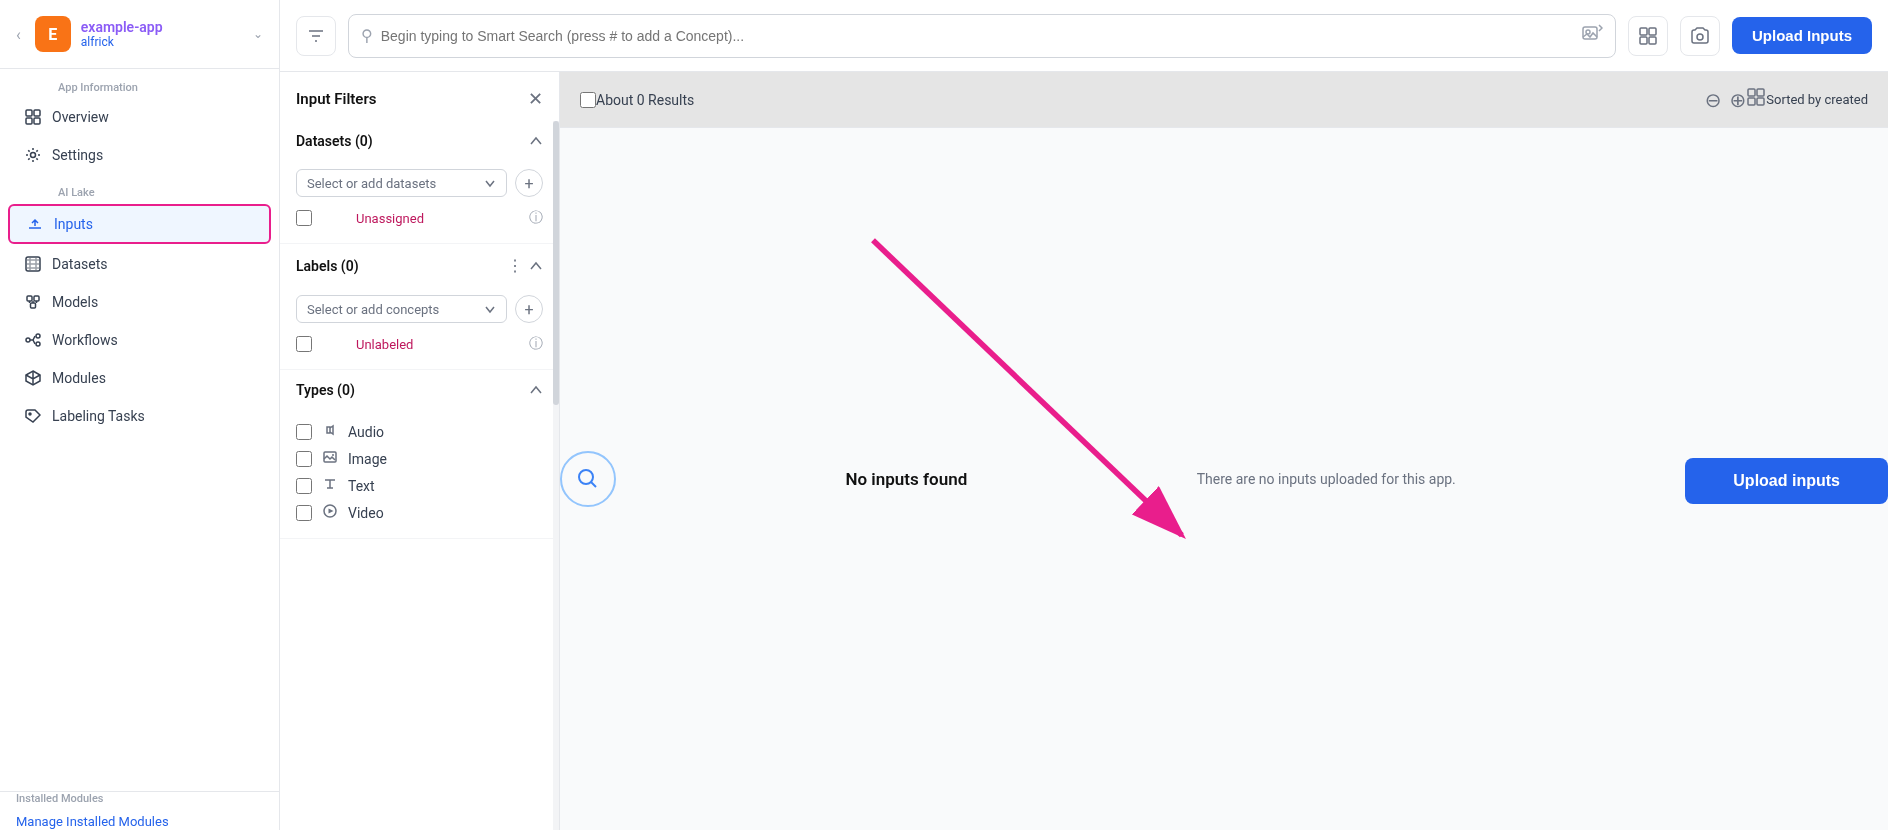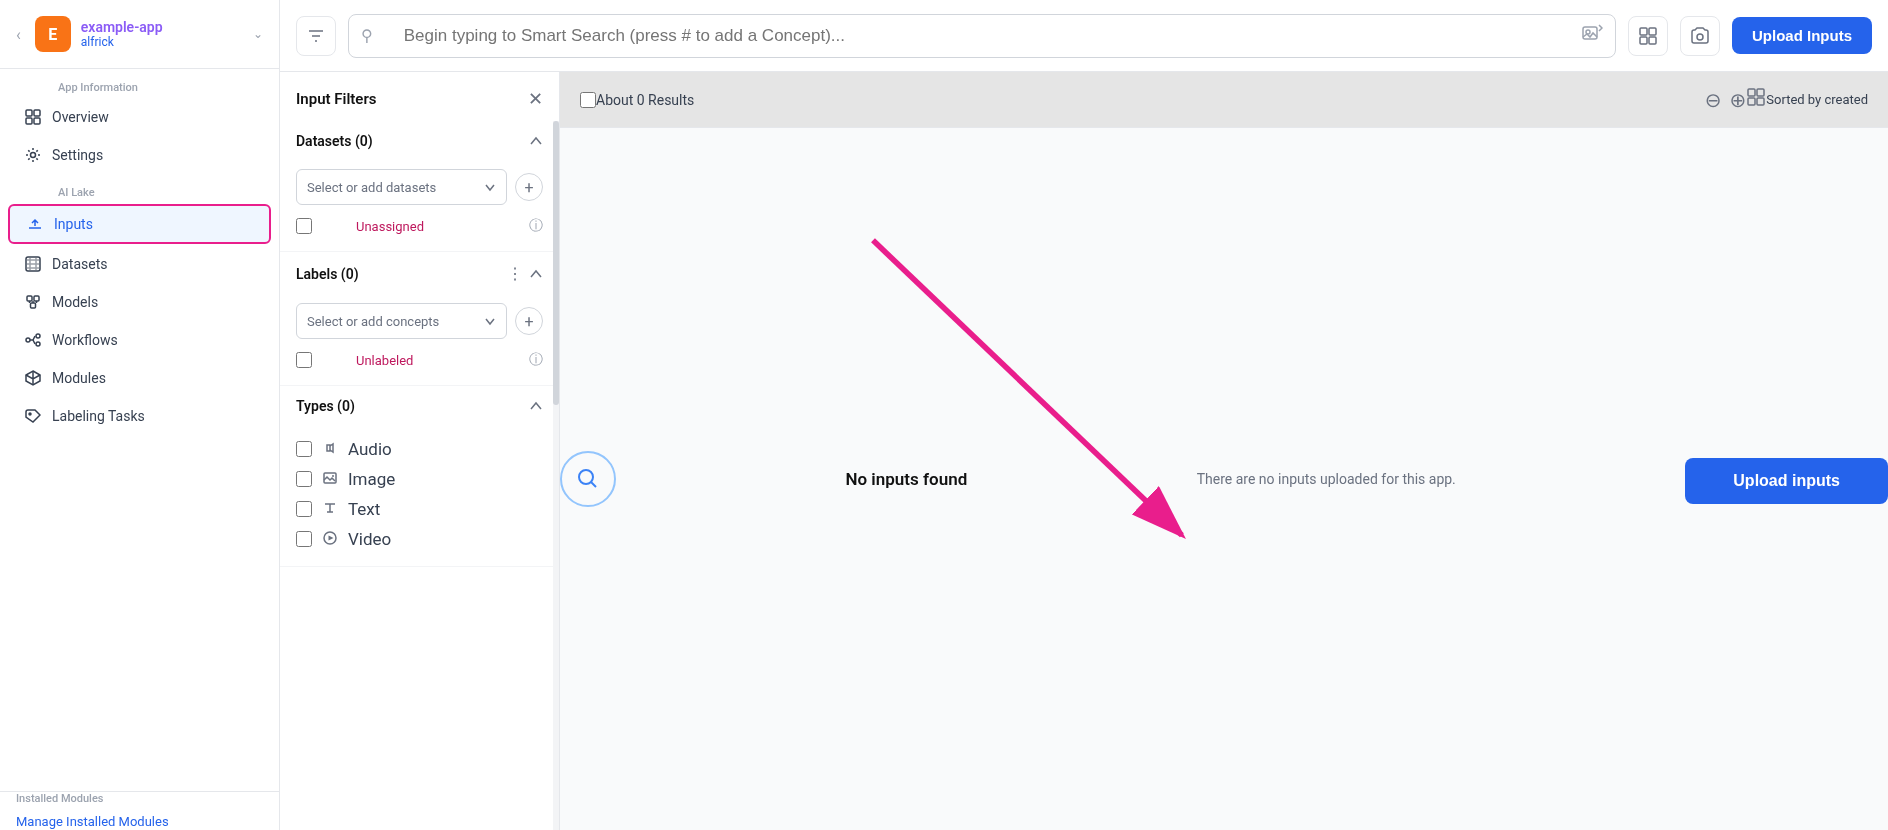--- a/index.html
+++ b/index.html
@@ -22,21 +22,21 @@
     .sidebar-bottom { padding: 0 16px; margin-top: auto; border-top: 1px solid #e5e7eb; }
     .manage-link { color: #2563eb; font-size: 13px; cursor: pointer; text-decoration: none; }
 
     
     .main { flex: 1; display: flex; flex-direction: column; overflow: hidden; }
 
     
     .topbar { height: 72px; background: #fff; border-bottom: 1px solid #e5e7eb; display: flex; align-items: center; padding: 0 16px; gap: 12px; }
     .filter-btn { width: 40px; height: 40px; border: 1px solid #e5e7eb; background: #fff; border-radius: 8px; display: flex; align-items: center; justify-content: center; cursor: pointer; color: #6b7280; flex-shrink: 0; }
     .search-bar { flex: 1; height: 44px; border: 1.5px solid #d1d5db; border-radius: 8px; display: flex; align-items: center; padding: 0 12px; gap: 8px; background: #fff; }
-    .search-bar input { flex: 1; border: none; outline: none; font-size: 17px; color: #6b7280; background: transparent; margin-left: 23px; }
+    .search-bar input { flex: 1; border: none; outline: none; font-size: 14px; color: #6b7280; background: transparent; }
     .search-icon { color: #9ca3af; font-size: 16px; }
     .search-image-icon { color: #9ca3af; cursor: pointer; font-size: 18px; margin-left: auto; }
     .topbar-icon-btn { width: 40px; height: 40px; border: 1.5px solid #e5e7eb; border-radius: 8px; display: flex; align-items: center; justify-content: center; cursor: pointer; color: #6b7280; background: #fff; flex-shrink: 0; }
     .upload-btn { background: #2563eb; color: #fff; border: none; border-radius: 8px; padding: 10px 20px; font-size: 15px; font-weight: 600; cursor: pointer; white-space: nowrap; flex-shrink: 0; }
 
     
     .content { flex: 1; display: flex; overflow: hidden; }
 
     
     .filter-panel { width: 280px; background: #fff; border-right: 1px solid #e5e7eb; display: flex; flex-direction: column; overflow: hidden; flex-shrink: 0; }
@@ -47,31 +47,31 @@
     .filter-scroll { flex: 1; overflow-y: auto; position: relative; }
     .filter-scroll::-webkit-scrollbar { width: 6px; }
     .filter-scroll::-webkit-scrollbar-thumb { background: #d1d5db; border-radius: 3px; }
 
     .filter-section { border-bottom: 1px solid #f3f4f6; }
     .filter-section-header { display: flex; align-items: center; justify-content: space-between; padding: 12px 16px; cursor: pointer; }
     .filter-section-title { font-size: 14px; font-weight: 600; color: #111; }
     .filter-section-controls { display: flex; align-items: center; gap: 6px; color: #6b7280; }
     .filter-section-body { padding: 8px 16px 12px; }
     .select-row { display: flex; align-items: center; gap: 8px; margin-bottom: 8px; }
-    .select-dropdown { flex: 1; height: 36px; border: 1px solid #d1d5db; border-radius: 6px; display: flex; align-items: center; padding: 0 10px; justify-content: space-between; cursor: pointer; color: #6b7280; font-size: 13px; background: #fff; }
+    .select-dropdown { flex: 1; height: 28px; border: 1px solid #d1d5db; border-radius: 6px; display: flex; align-items: center; padding: 0 10px; justify-content: space-between; cursor: pointer; color: #6b7280; font-size: 13px; background: #fff; }
     .add-icon { width: 28px; height: 28px; border: 1.5px solid #d1d5db; border-radius: 50%; display: flex; align-items: center; justify-content: center; color: #6b7280; cursor: pointer; font-size: 16px; flex-shrink: 0; }
     .checkbox-row { display: flex; align-items: center; gap: 8px; padding: 4px 0; }
     .checkbox-row input[type="checkbox"] { width: 16px; height: 16px; accent-color: #2563eb; }
     .checkbox-label { font-size: 13px; color: #be185d; flex: 1; margin-left: 36px; }
     .help-icon { color: #9ca3af; font-size: 14px; cursor: pointer; }
 
     .type-row { display: flex; align-items: center; gap: 8px; padding: 5px 0; }
     .type-checkbox { width: 16px; height: 16px; accent-color: #2563eb; }
     .type-icon { color: #6b7280; font-size: 14px; width: 20px; text-align: center; }
-    .type-label { font-size: 17px; color: #374151; }
+    .type-label { font-size: 14px; color: #374151; }
 
     
     .results-area { flex: 1; display: flex; flex-direction: column; overflow: hidden; background: #f9fafb; }
     .results-bar { height: 56px; background: #e5e5e5; border-bottom: 1px solid #e5e7eb; display: flex; align-items: center; padding: 0 20px; gap: 0; }
     .results-checkbox { width: 16px; height: 16px; accent-color: #2563eb; }
     .results-count { font-size: 14px; color: #374151; }
     .results-spacer { flex: 1; }
     .results-zoom-btns { display: flex; align-items: center; gap: 8px; color: #6b7280; cursor: pointer; font-size: 20px; }
     .results-grid-icon { color: #6b7280; cursor: pointer; font-size: 20px; }
     .results-sort { font-size: 13px; color: #374151; }

